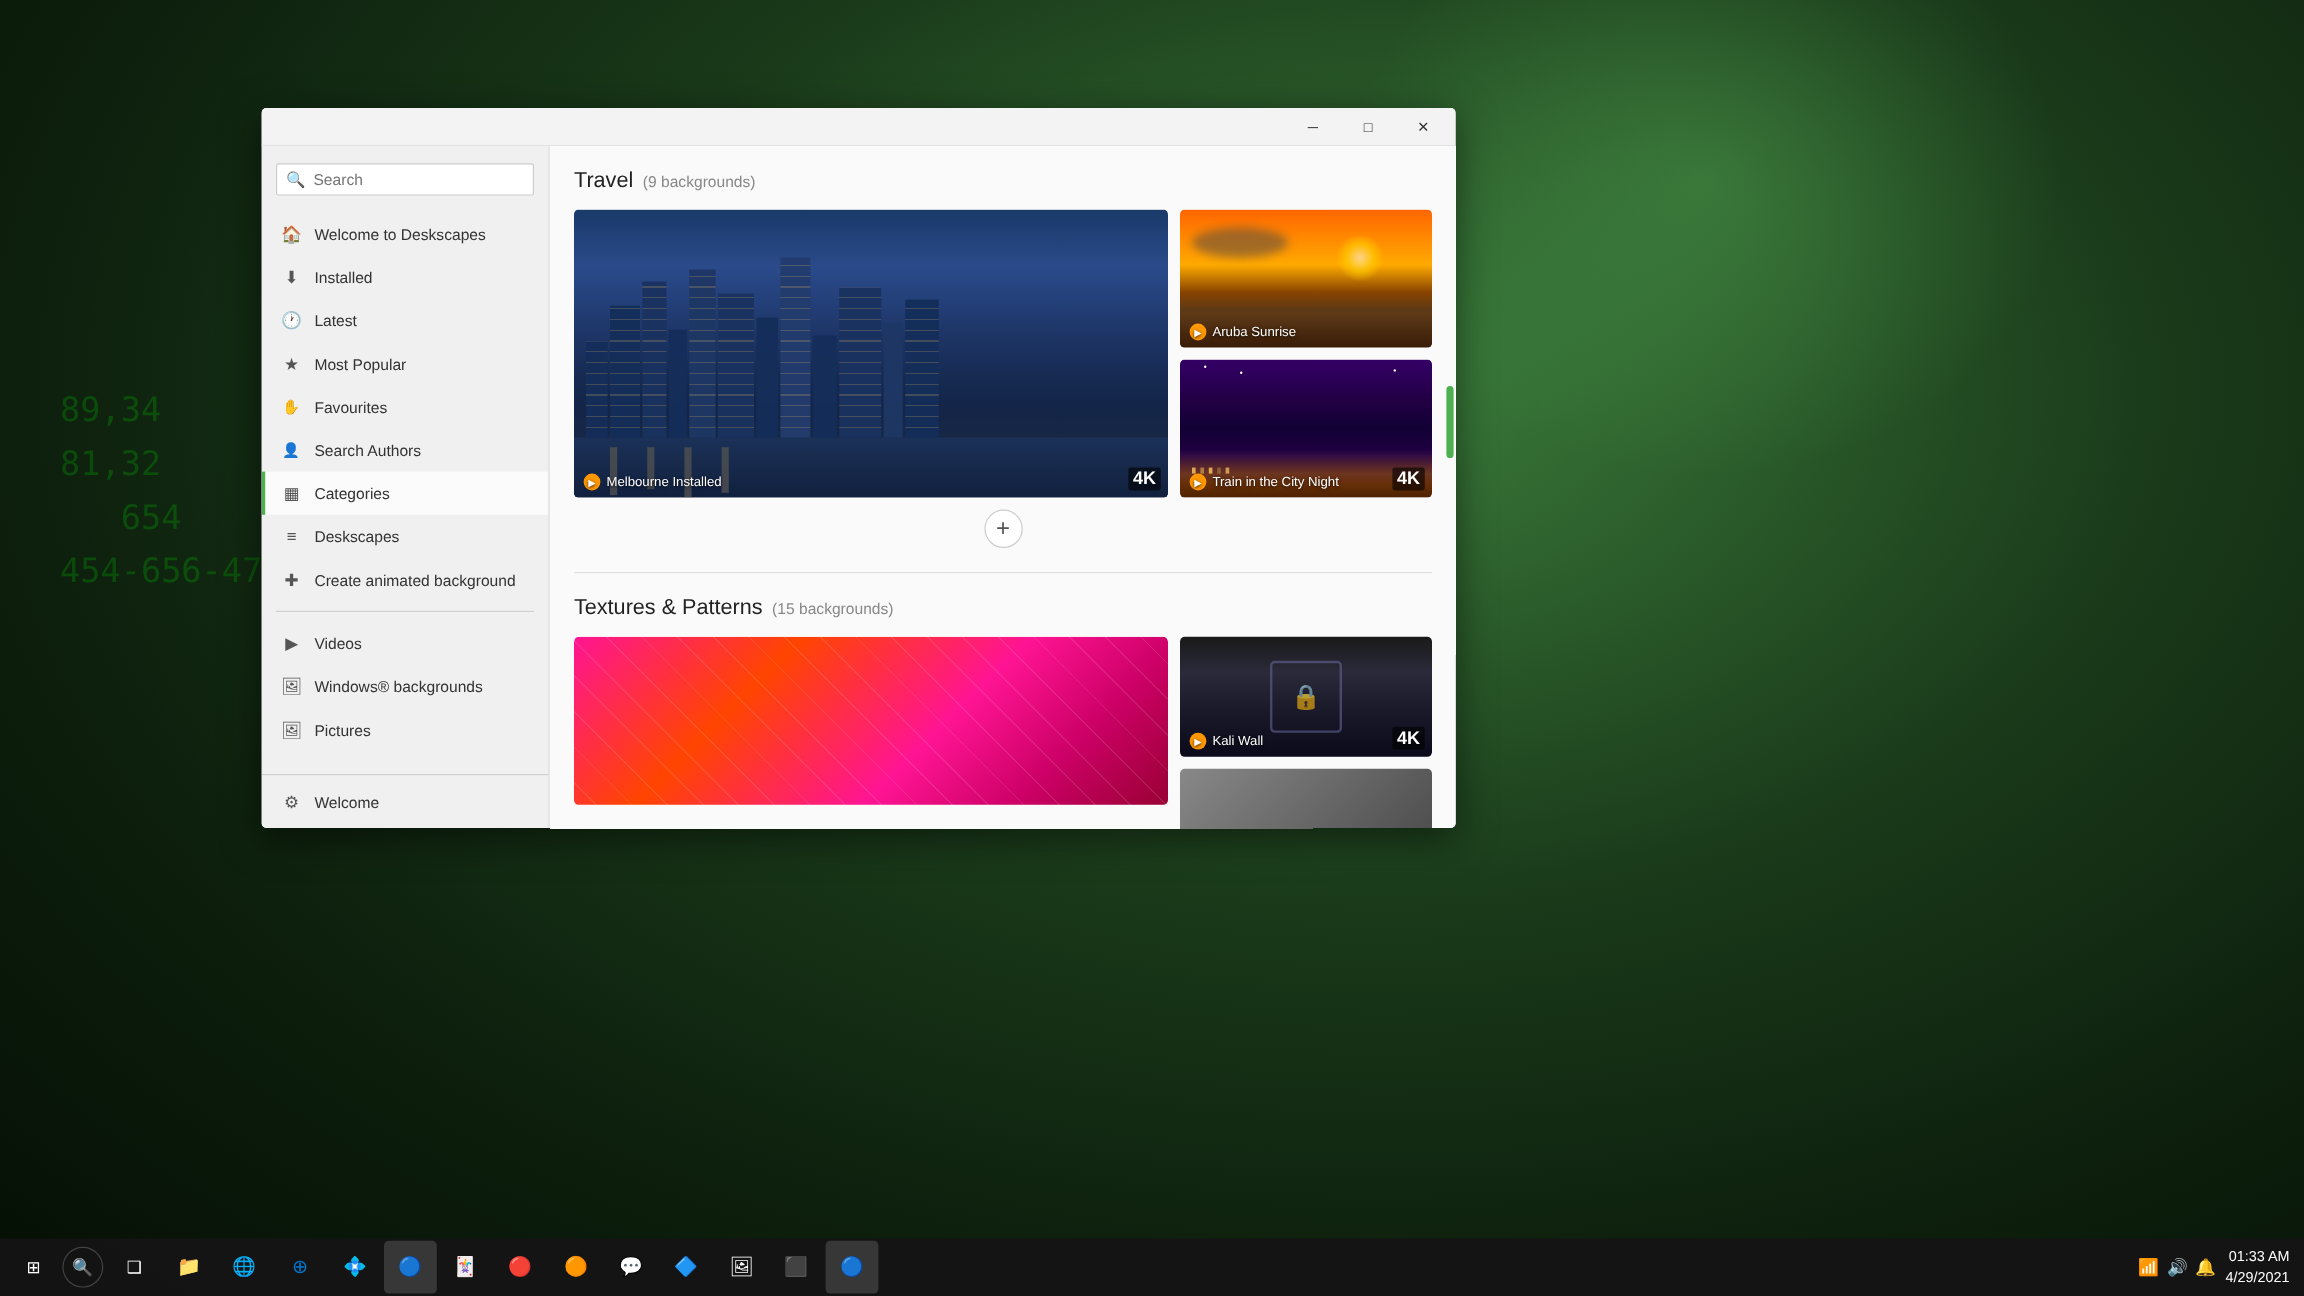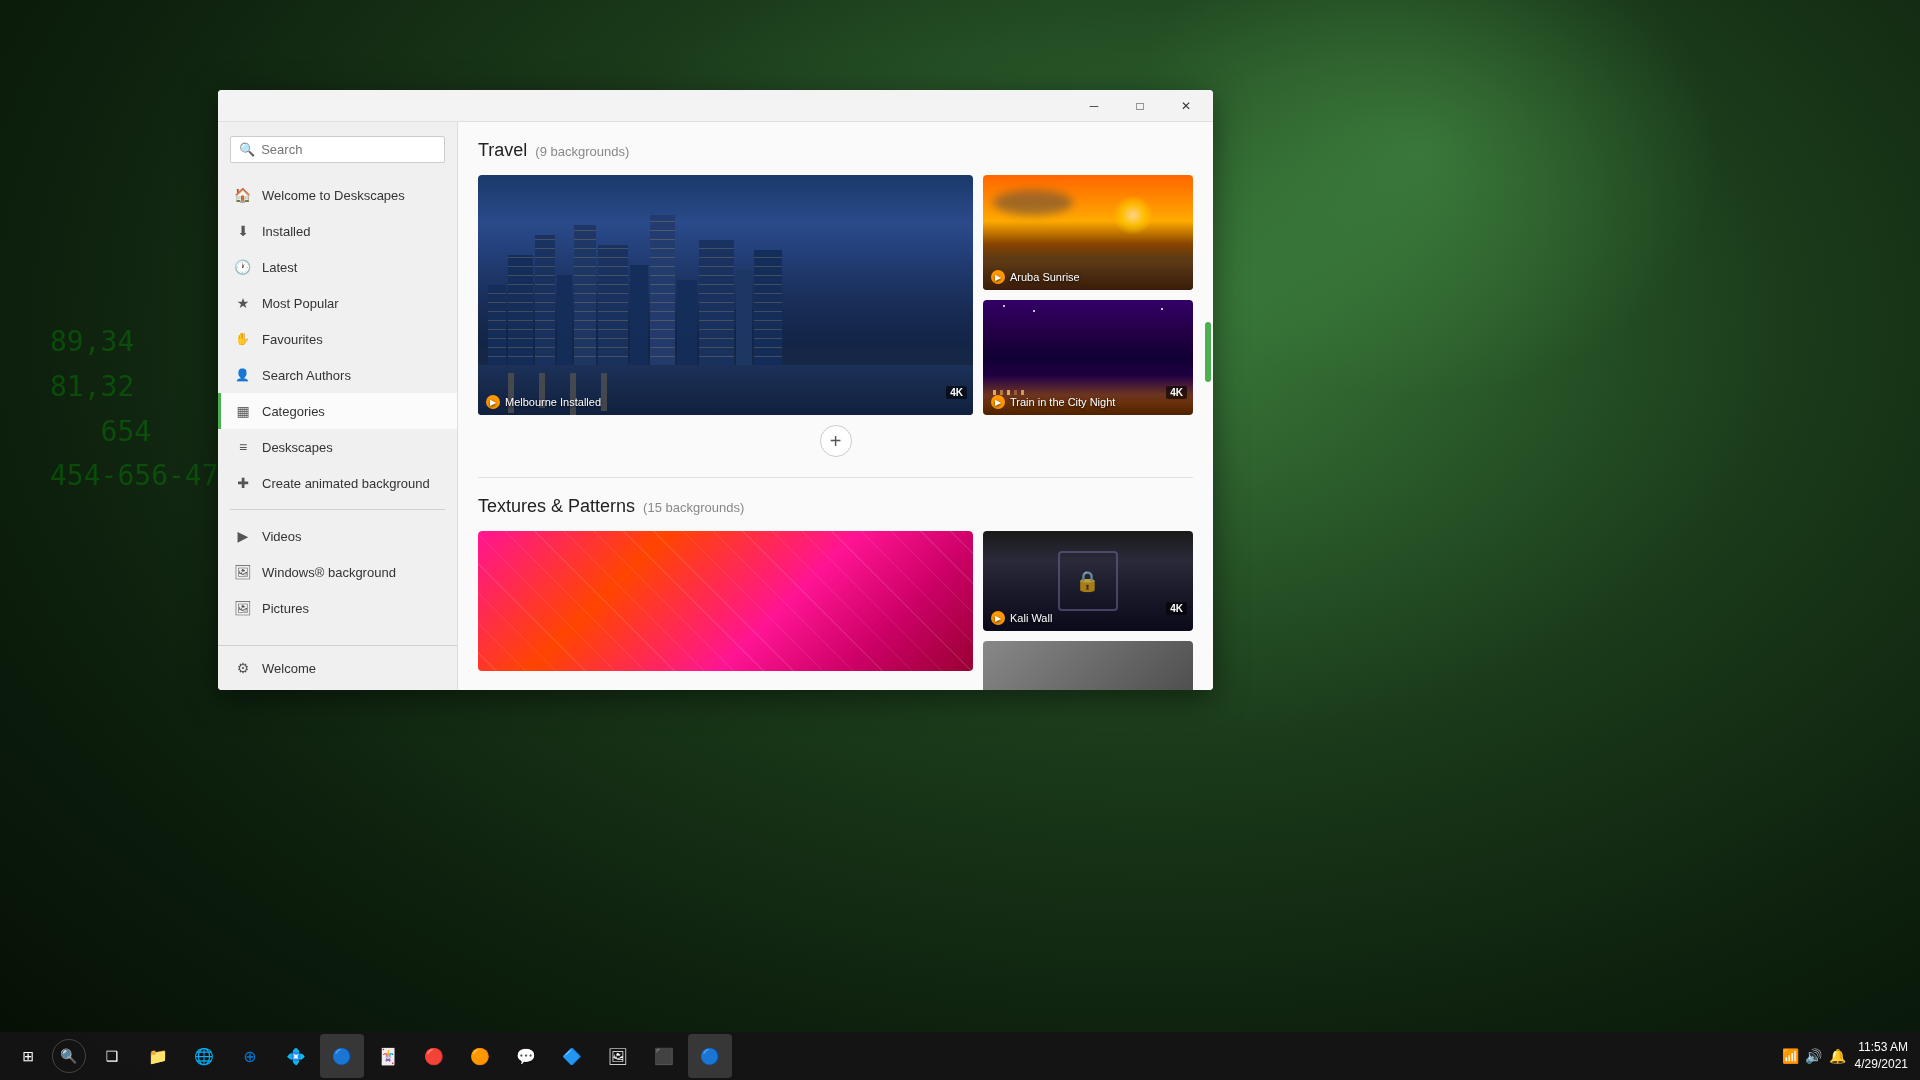--- a/index.html
+++ b/index.html
@@ -242,24 +242,24 @@
     .bg-label-icon {
       width: 14px; height: 14px;
       background: #ff9800;
       border-radius: 50%;
       display: flex; align-items: center; justify-content: center;
       font-size: 8px;
       color: #fff;
     }
     .badge-4k {
       position: absolute;
-      bottom: 16px; right: 6px;
+      bottom: 6px; right: 6px;
       background: rgba(0,0,0,0.6);
       color: #fff;
-      font-size: 10px;
+      font-size: 15px;
       font-weight: bold;
       padding: 1px 4px;
       border-radius: 2px;
     }
 
     .load-more {
       display: flex;
       justify-content: center;
       padding: 10px;
     }
@@ -425,21 +425,21 @@
       </div>
 
       <div class="nav-divider"></div>
 
       <div class="nav-item">
         <span class="nav-icon">▶</span>
         <span>Videos</span>
       </div>
       <div class="nav-item">
         <span class="nav-icon">🖼</span>
-        <span>Windows® background</span>
+        <span>Windows® backgrounds</span>
       </div>
       <div class="nav-item">
         <span class="nav-icon">🖼</span>
         <span>Pictures</span>
       </div>
 
       <div class="sidebar-bottom">
         <div class="nav-item">
           <span class="nav-icon">⚙</span>
           <span>Welcome</span>
@@ -646,17 +646,17 @@
       <span style="color:#1e90ff;font-size:16px;">🔵</span>
     </div>
   </div>
   <div class="taskbar-right">
     <div class="taskbar-notify">
       <span class="taskbar-notify-icon">📶</span>
       <span class="taskbar-notify-icon">🔊</span>
       <span class="taskbar-notify-icon">🔔</span>
     </div>
     <div class="taskbar-clock">
-      <div>11:53 AM</div>
+      <div>01:33 AM</div>
       <div>4/29/2021</div>
     </div>
   </div>
 </div>
 
 </body></html>

